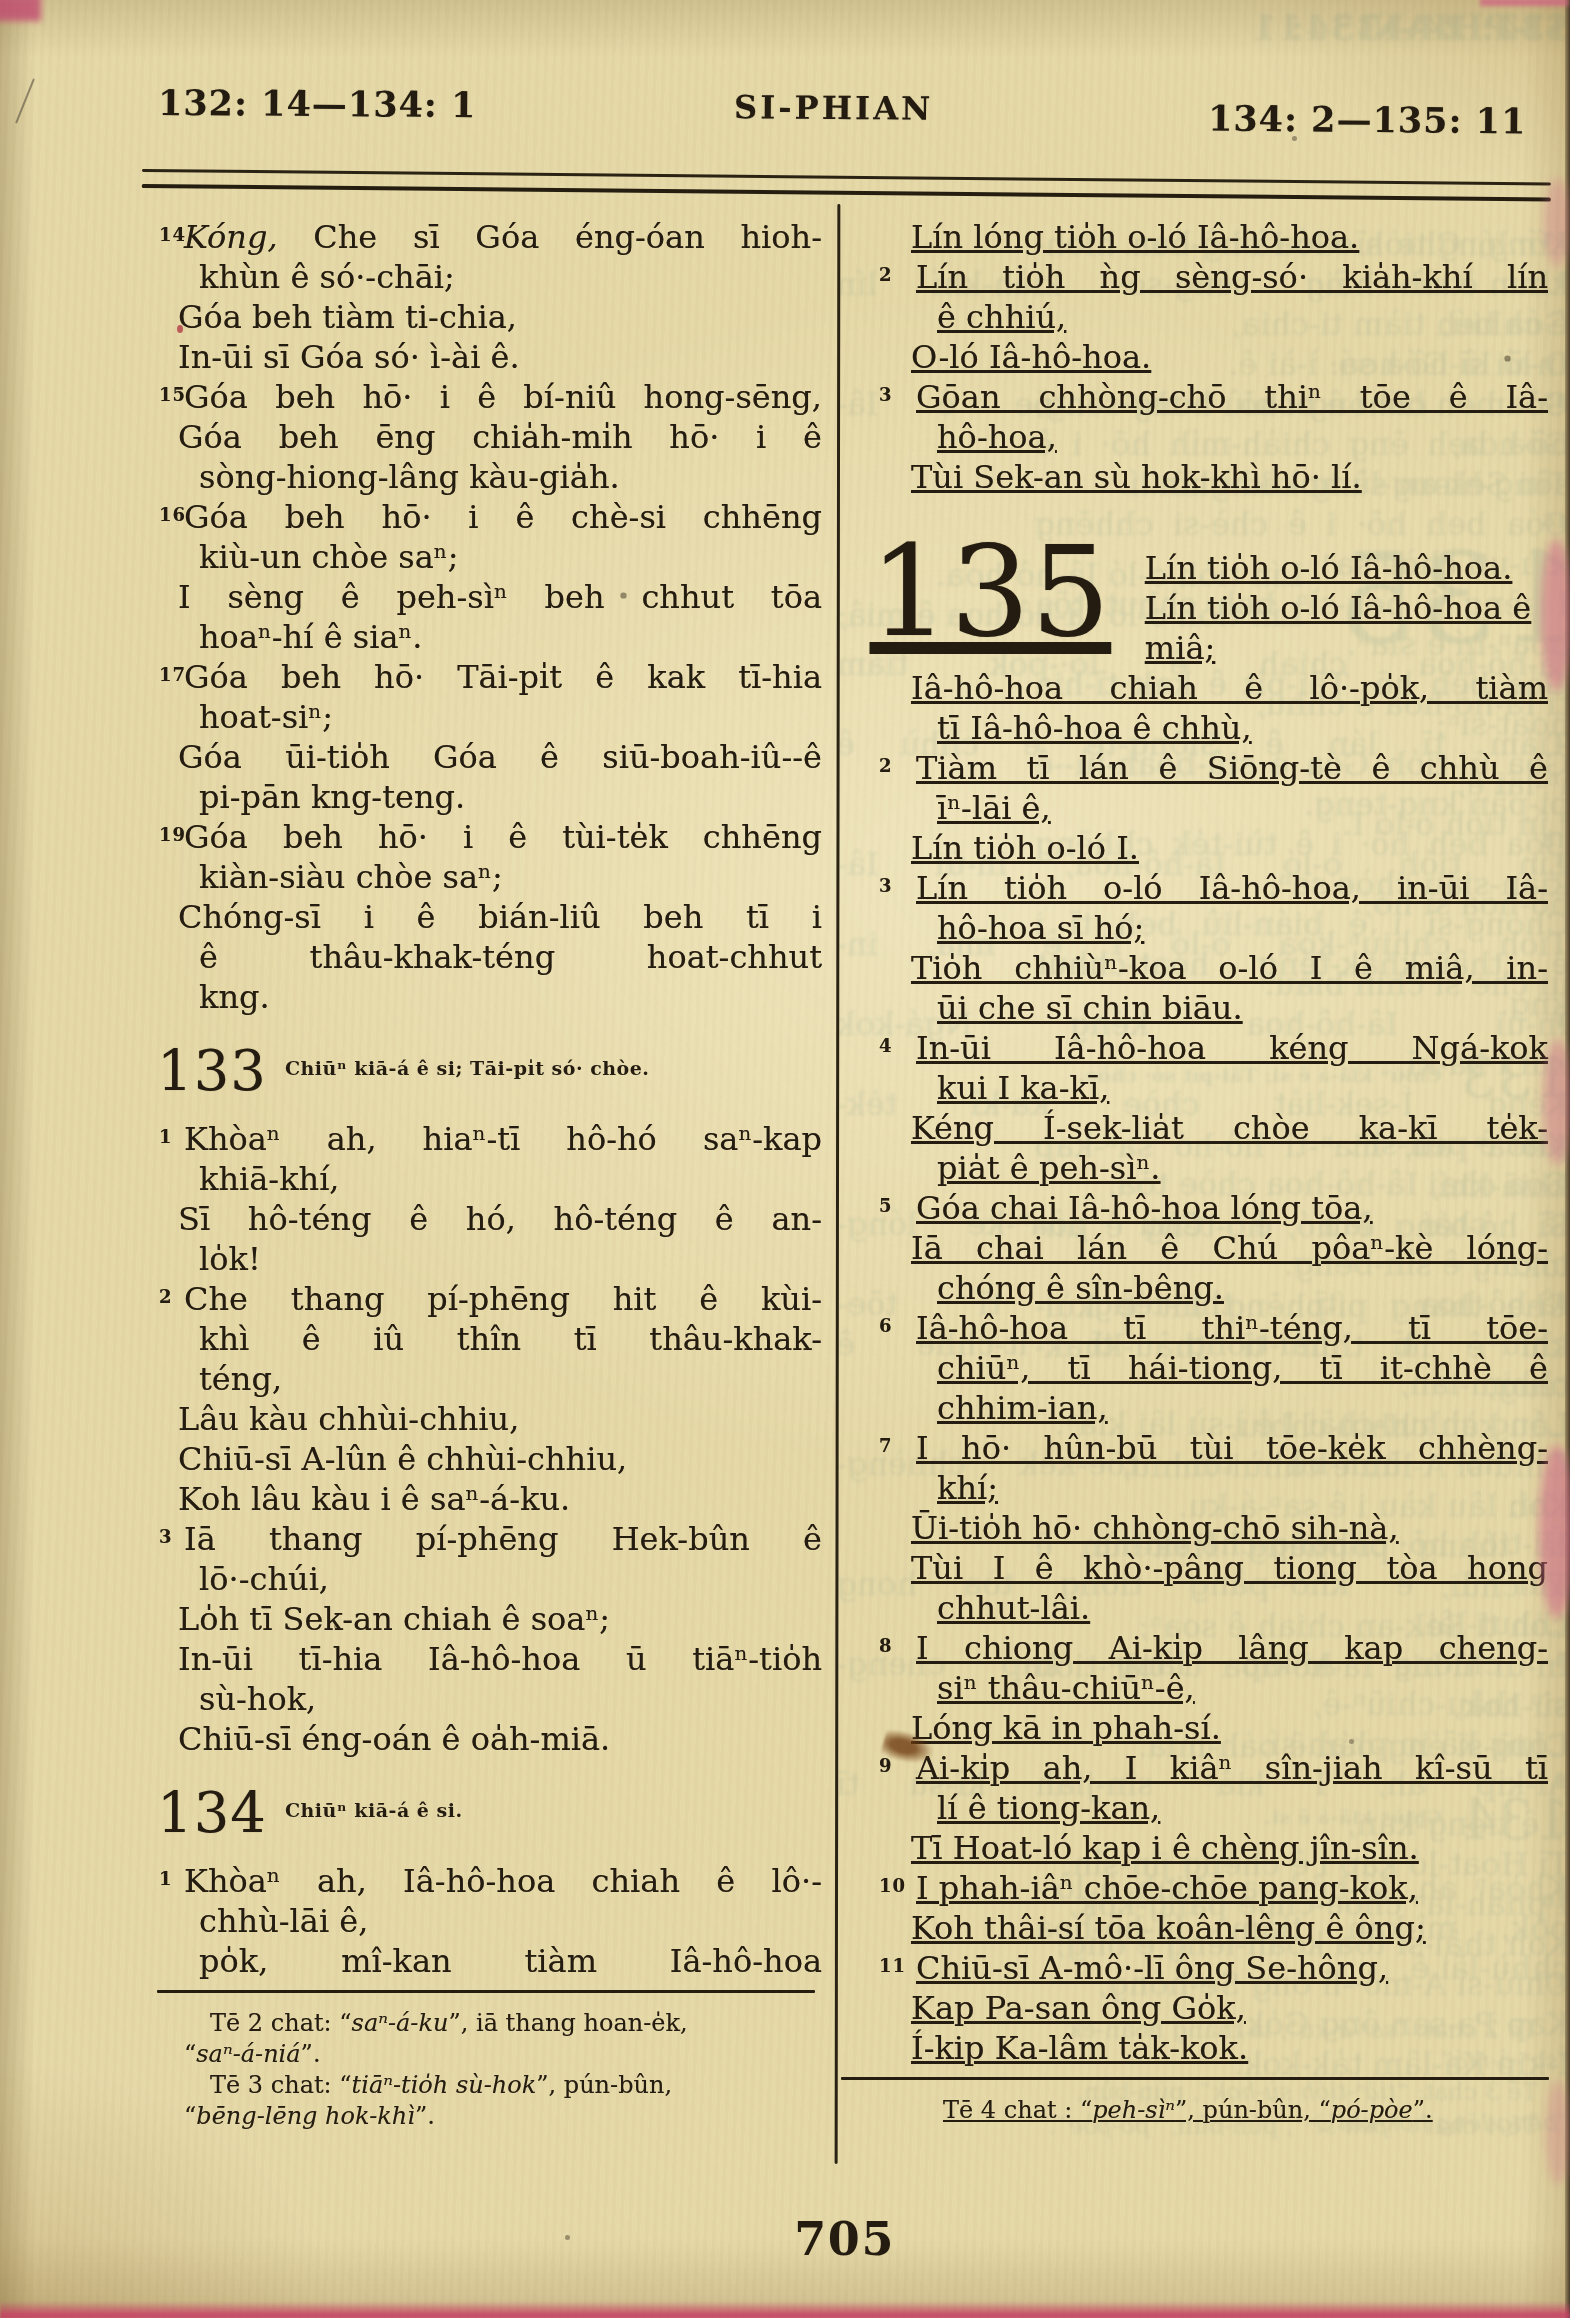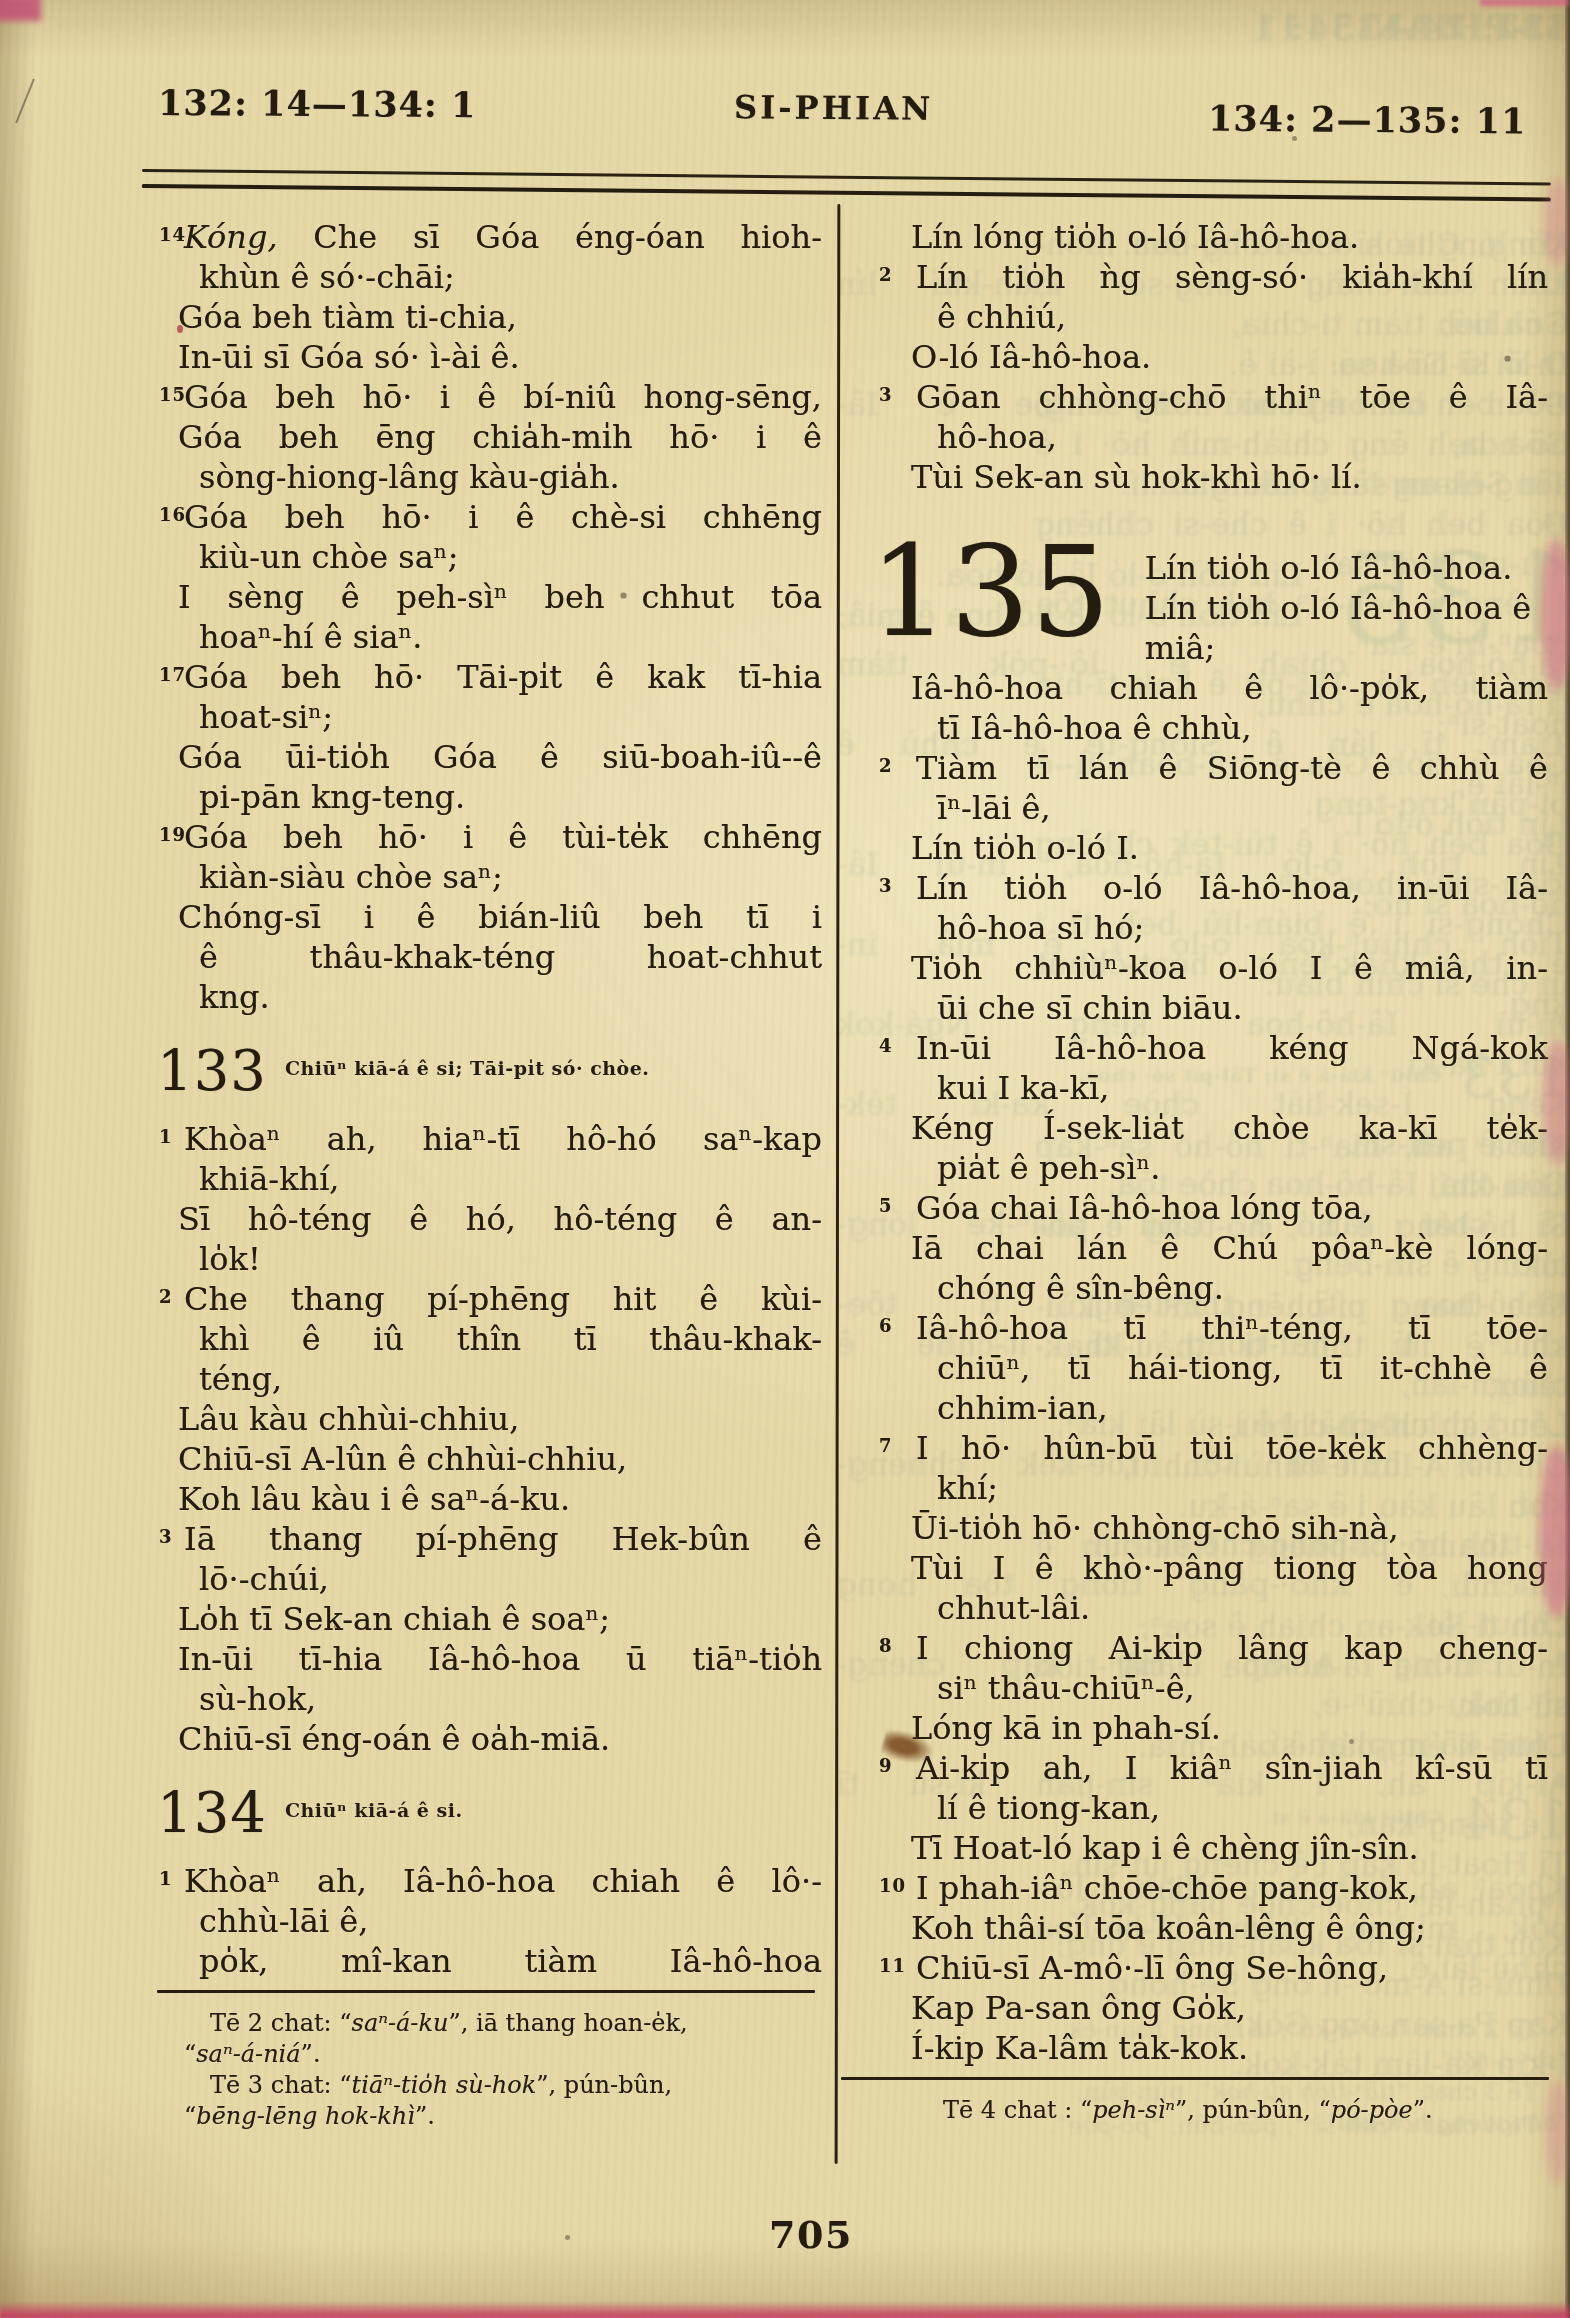--- a/index.html
+++ b/index.html
@@ -33,21 +33,21 @@
   #hrule .r1{height:3.1px;background:#2a2213;border-radius:1.6px;}
   #hrule .r2{height:3.7px;background:#241d10;margin-top:12px;border-radius:1.6px;}
 
   
   #divider{position:absolute;left:836px;top:204px;width:3.1px;height:1960px;background:#2a2213;
            transform:rotate(.08deg);border-radius:1.6px;}
 
   
   .col{position:absolute;top:217px;}
   #col-left{left:157px;width:665px;}
-  #col-right{left:878px;width:670px;}
+  #col-right{left:878px;width:670px;text-decoration:underline;}
   .line{position:relative;line-height:40px;font-size:32px;min-height:40px;
         text-shadow:0 0 0.5px rgba(36,28,16,.45);}
   .j{text-align:justify;text-align-last:justify;}
   #col-left .i0{padding-left:27px;}
   #col-left .i1{padding-left:21px;}
   #col-left .i2{padding-left:42px;}
   #col-right .i0{padding-left:38px;}
   #col-right .i1{padding-left:33px;}
   #col-right .i2{padding-left:59px;}
   .i9{padding-left:0;}
@@ -64,22 +64,22 @@
   .p135{margin:50px 0 0;gap:20px;}
   .p135 .pnum{font-size:125px;line-height:90px;margin-left:-8.4px;margin-right:13.6px;}
   .p135 .phead{flex:1;padding-top:1px;}
 
   
   .frule{height:2.6px;background:#241d10;border-radius:1px;margin:9.4px 0 14.7px 0;width:99%;}
   #col-right .frule{margin-left:-37px;width:708px;}
   .fnline{font-size:24px;line-height:31px;text-shadow:0 0 0.5px rgba(36,28,16,.4);}
   .fnline.i1{text-indent:32px;}
 
-  #pageno{position:absolute;left:769px;top:2212px;width:126px;text-align:left;
-          font-size:38px;font-weight:bold;letter-spacing:1.6px;z-index:4;}
+  #pageno{position:absolute;left:769px;top:2212px;width:126px;text-align:right;
+          font-size:46px;font-weight:bold;letter-spacing:1.6px;z-index:4;}
 
   
   .decor{position:absolute;z-index:1;pointer-events:none;}
   #edge-right-line{left:1565px;top:0;width:5.2px;height:2319px;background:linear-gradient(90deg,rgba(126,107,71,.55),#463a28);z-index:4;}
   #edge-bottom{left:0;top:2301px;width:1570px;height:18px;z-index:4;
      background:linear-gradient(180deg,rgba(205,75,110,0),rgba(198,62,100,.85) 75%);filter:blur(1px);}
   #corner-tl{left:-6.3px;top:-5.2px;width:47px;height:26px;background:#c24a70;filter:blur(3.1px);opacity:.8;z-index:4;}
   #corner-tr{left:1480px;top:-2.1px;width:89px;height:8.4px;background:#cf5b80;filter:blur(2.1px);opacity:.7;z-index:4;}
   .pinkblob{background:#d06a88;filter:blur(4.7px);border-radius:50%;z-index:4;}
   #pb1{left:1544px;top:178px;width:27px;height:89px;opacity:.30;}

